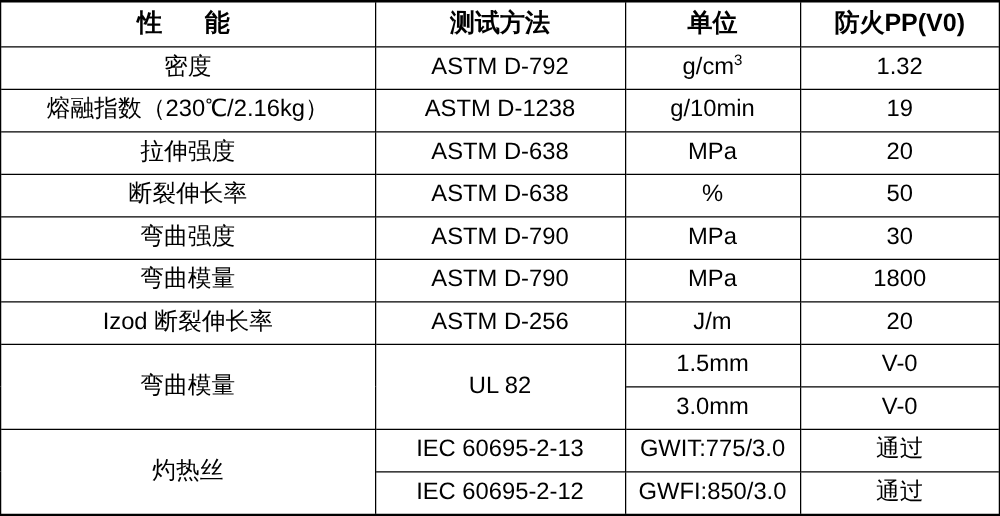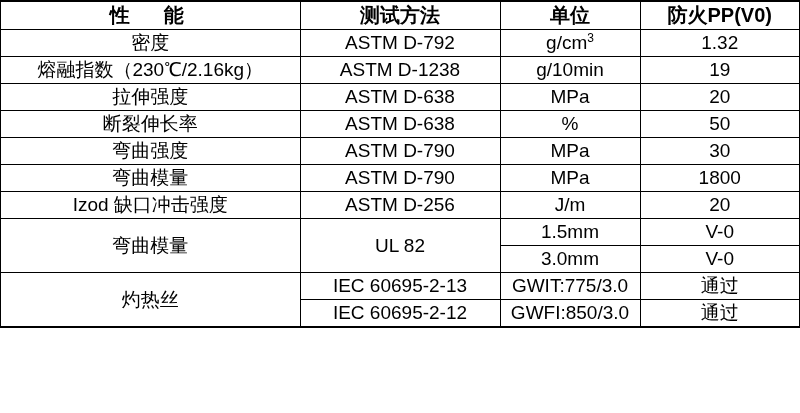--- a/index.html
+++ b/index.html
@@ -18,21 +18,21 @@
     width: 800px;
     height: 413px;
     box-sizing: border-box;
     display: flex;
     align-items: stretch;
     justify-content: center;
   }
   table.spec {
     border-collapse: collapse;
     width: 800px;
-    height: 328px;
+    height: 413px;
     table-layout: fixed;
   }
   table.spec td {
     border: 1px solid #000000;
     text-align: center;
     vertical-align: middle;
     font-size: 19px;
     line-height: 1.15;
     padding: 2px 4px;
     white-space: nowrap;
@@ -120,21 +120,21 @@
       </tr>
 
       <tr>
         <td>弯曲模量</td>
         <td>ASTM D-790</td>
         <td>MPa</td>
         <td>1800</td>
       </tr>
 
       <tr>
-        <td>Izod 缺口冲击强度</td>
+        <td>Izod 断裂伸长率</td>
         <td>ASTM D-256</td>
         <td>J/m</td>
         <td>20</td>
       </tr>
 
       <tr>
         <td rowspan="2">弯曲模量</td>
         <td rowspan="2">UL 82</td>
         <td>1.5mm</td>
         <td>V-0</td>

